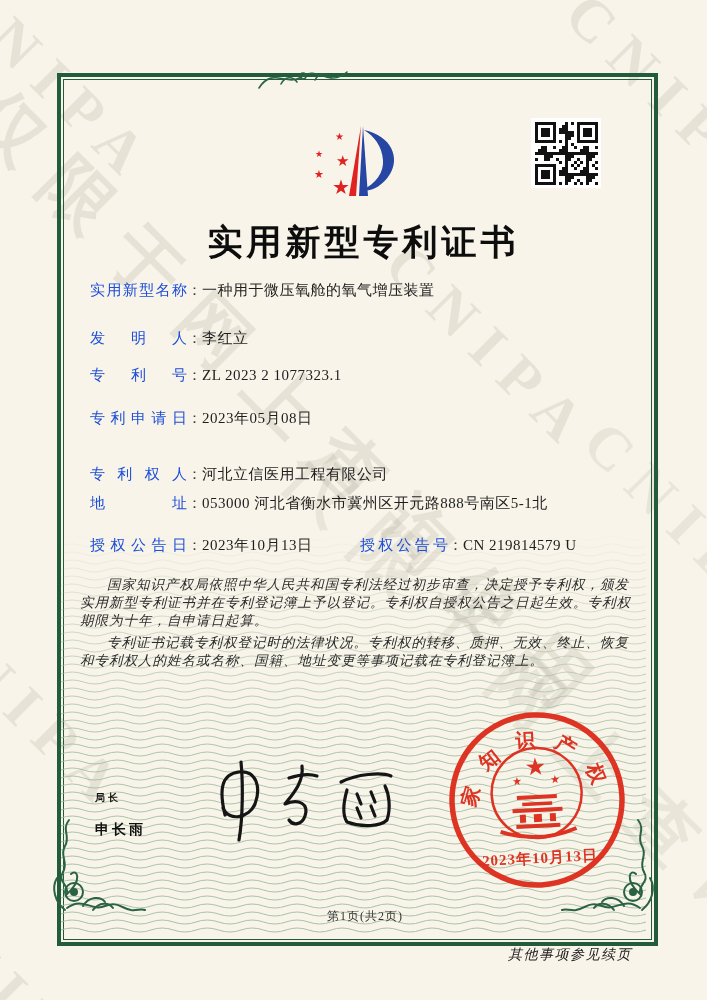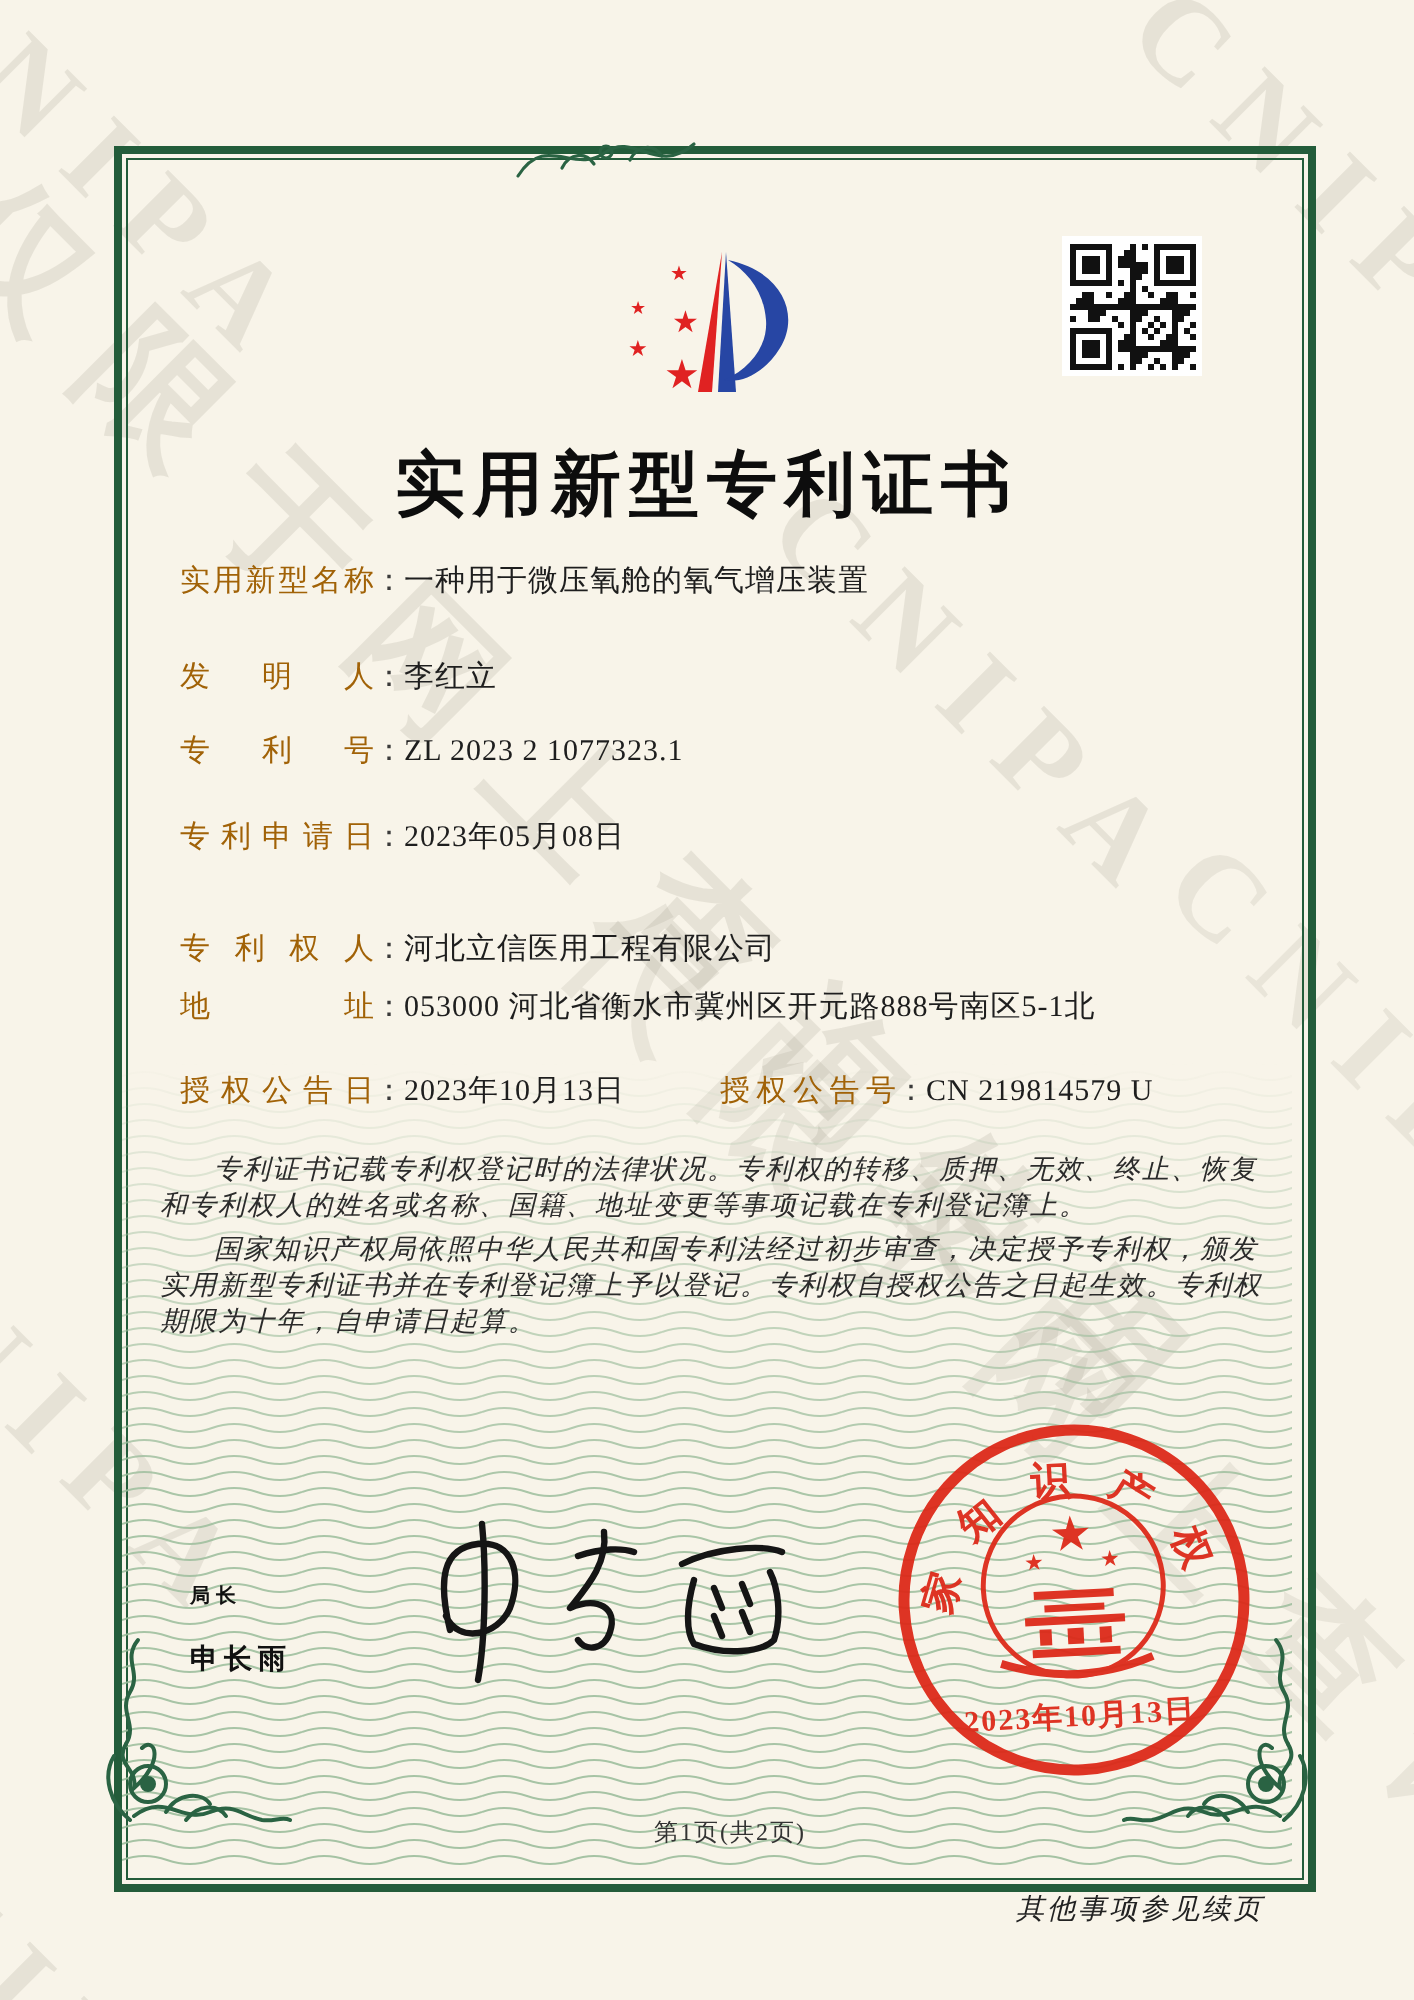--- a/index.html
+++ b/index.html
@@ -30,26 +30,26 @@
   .orn-br{left:499px;top:741px;transform:scaleX(-1);}
   .orn-top{left:192px;top:-19px;}
 
   
   .content{position:absolute;inset:0;z-index:4;}
   .cert-no{position:absolute;left:93px;top:119px;font-size:15px;letter-spacing:3px;color:#2f2f2f;}
   .logo-svg{position:absolute;left:288px;top:110px;}
   .qr-wrap{position:absolute;left:531px;top:118px;width:70px;height:70px;background:#ffffff;}
   .qr-wrap svg{position:absolute;left:4px;top:4px;}
   .doc-title{position:absolute;left:57px;top:219px;width:593px;text-align:center;
-             font-size:35px;font-weight:bold;letter-spacing:4px;color:#0d0d0d;}
+             font-size:35px;font-weight:bold;letter-spacing:4px;color:#0d0d0d;padding-left:10px;}
 
   .fields{position:absolute;left:90px;top:281px;width:540px;font-size:15px;color:#222;}
   .frow{position:absolute;left:0;white-space:nowrap;}
   .flabel{display:inline-block;width:97px;text-align:justify;text-align-last:justify;
-          vertical-align:bottom;color:#a16207;}
+          vertical-align:bottom;color:#1d4ed8;}
   .fcolon{color:#3a3a3a;}
   .fvalue{letter-spacing:0.5px;color:#1e1e1e;margin-top:10px;}
   .fpair2{position:absolute;left:270px;top:0;white-space:nowrap;}
 
   .legal{position:absolute;left:80px;top:576px;width:558px;font-size:13.5px;line-height:18px;
          font-style:italic;color:#2b2b2b;letter-spacing:1px;}
   .legal p{margin:0 0 4px 0;text-indent:2em;}
 
   .sig-role{position:absolute;left:95px;top:791px;font-size:10px;font-weight:600;
             letter-spacing:3px;color:#111;font-family:"Liberation Sans","DejaVu Sans",sans-serif;}
@@ -308,22 +308,22 @@
       </div>
       <div class="frow" style="top:255px;width:540px">
         <span class="flabel">授权公告日</span><span class="fcolon">：</span><span class="fvalue">2023年10月13日</span>
         <span class="fpair2">
           <span class="flabel" style="width:88px">授权公告号</span><span class="fcolon">：</span><span class="fvalue">CN 219814579 U</span>
         </span>
       </div>
     </div>
 
     <div class="legal">
+      <p>国家知识产权局依照中华人民共和国专利法经过初步审查，决定授予专利权，颁发实用新型专利证书并在专利登记簿上予以登记。专利权自授权公告之日起生效。专利权期限为十年，自申请日起算。</p>
       <p>专利证书记载专利权登记时的法律状况。专利权的转移、质押、无效、终止、恢复和专利权人的姓名或名称、国籍、地址变更等事项记载在专利登记簿上。</p>
-      <p>国家知识产权局依照中华人民共和国专利法经过初步审查，决定授予专利权，颁发实用新型专利证书并在专利登记簿上予以登记。专利权自授权公告之日起生效。专利权期限为十年，自申请日起算。</p>
     </div>
 
     <div class="sig-role">局长</div>
     <div class="sig-name">申长雨</div>
     <svg class="sig-svg" width="205" height="88" viewBox="0 0 205 88">
       <g stroke="#151515" stroke-width="3.2" fill="none" stroke-linecap="round" stroke-linejoin="round">
         <path d="M22,55 C16,30 18,14 36,12 C54,10 58,28 52,44 C46,58 26,62 20,48"></path>
         <path d="M38,2 C40,22 40,58 36,80"></path>
         <path d="M86,18 C98,14 108,14 114,16"></path>
         <path d="M99,6 C101,22 90,34 82,44 C96,38 106,44 102,56 C99,65 90,66 86,60"></path>

